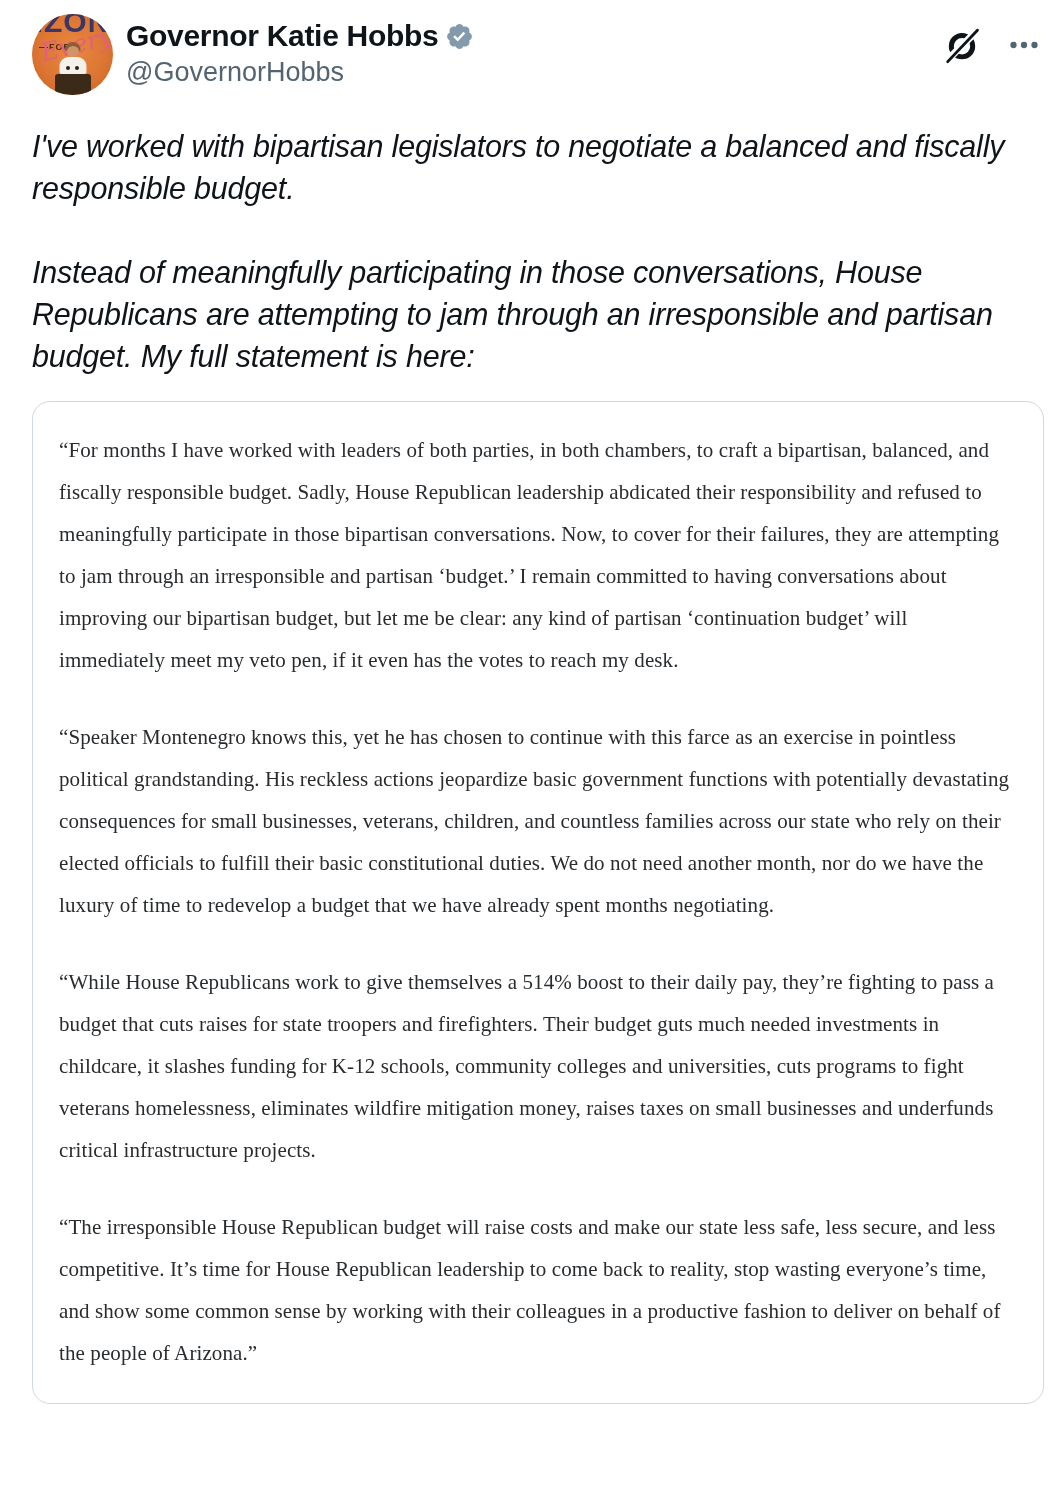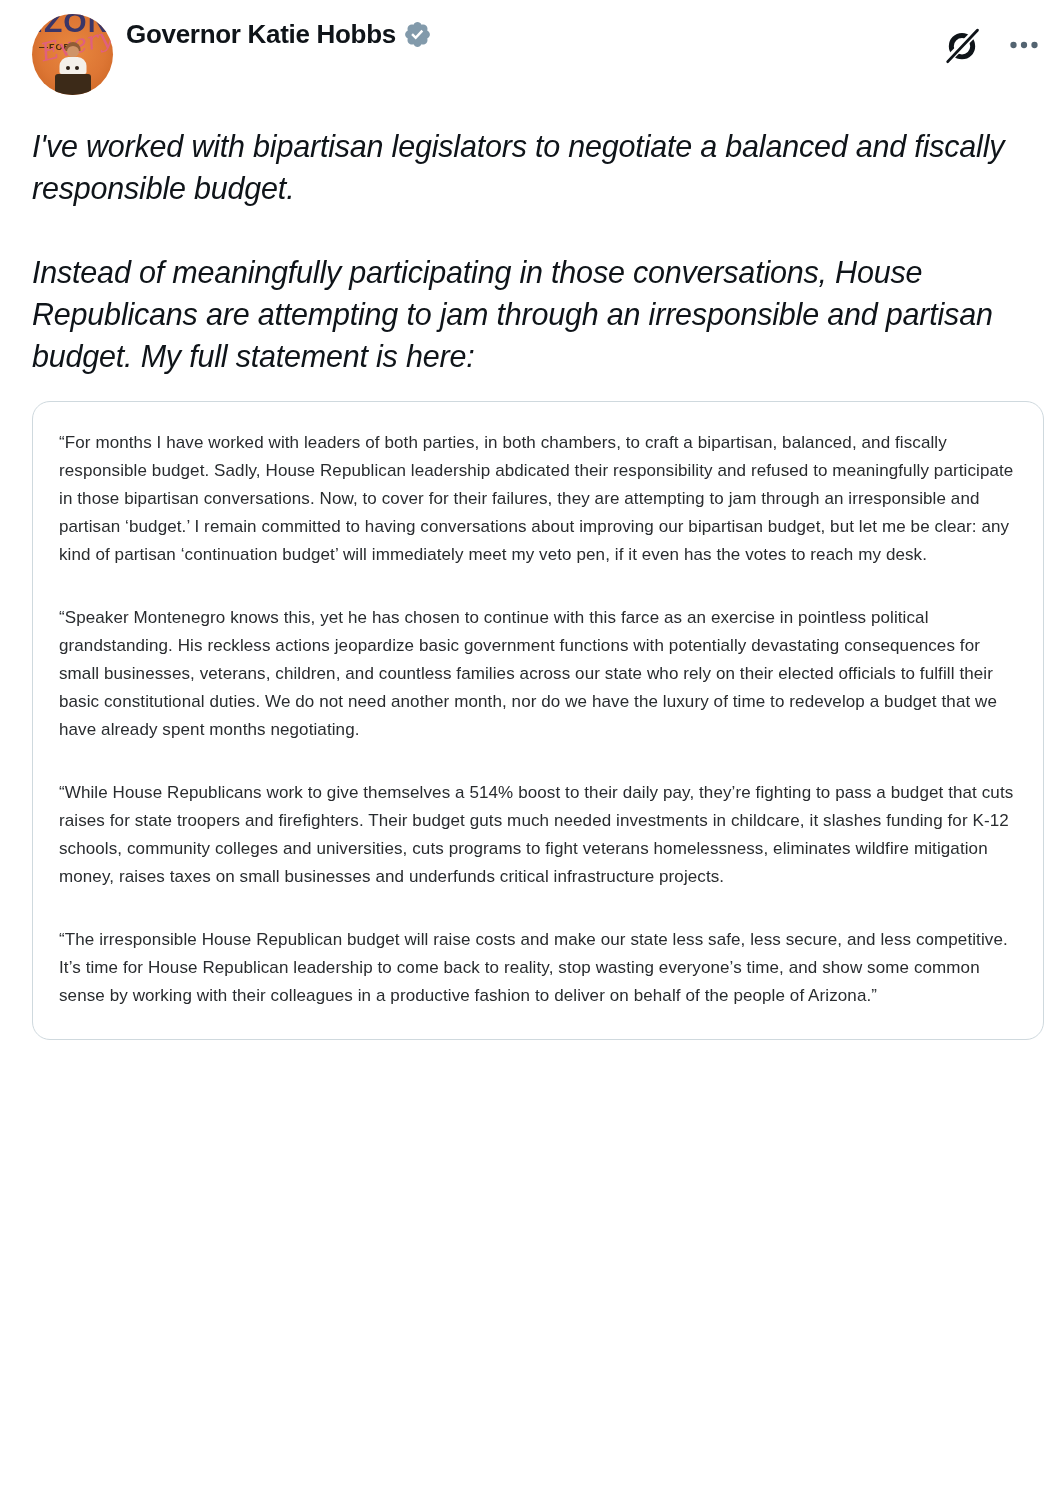--- a/index.html
+++ b/index.html
@@ -39,21 +39,21 @@
   .av-body { position: absolute; top: 43px; left: 50%; transform: translateX(-50%);
     width: 27px; height: 17px; border-radius: 9px 9px 2px 2px; background: #f4f0ea; }
   .av-mics { position: absolute; top: 52px; left: 50%; transform: translateX(-50%);
     width: 4px; height: 4px; border-radius: 50%; background: #2c2118;
     box-shadow: 9px 0 0 0 #2c2118; margin-left: -5px; }
   .av-podium { position: absolute; top: 60px; left: 50%; transform: translateX(-50%);
     width: 36px; height: 21px; border-radius: 3px 3px 0 0; background: #3c2a18; }
 
   .user { margin-left: 13px; padding-top: 5px; min-width: 0; }
   .name-row { display: flex; align-items: center; gap: 7px; }
-  .name { font-size: 26px; font-weight: 700; color: #0f1419; letter-spacing: -0.3px; cursor: pointer; }
+  .name { font-size: 30px; font-weight: 700; color: #0f1419; letter-spacing: -0.3px; cursor: pointer; }
   .badge { display: inline-flex; }
   .badge svg { width: 29px; height: 29px; display: block; }
   .handle { font-size: 27px; color: #536471; margin-top: 4px; cursor: pointer; }
 
   .actions { margin-left: auto; display: flex; align-items: center; gap: 24px; padding-top: 12px; padding-right: 2px; }
   .icon-btn { cursor: pointer; display: inline-flex; align-items: center; justify-content: center; }
   .grok svg { width: 40px; height: 38px; }
   .more svg { width: 36px; height: 36px; }
 
   
@@ -65,22 +65,22 @@
   .body-text p + p { margin-top: 42px; }
 
   
   .card {
     margin-top: 24px;
     border: 1px solid #cfd9de; border-radius: 18px;
     padding: 27px 26px 29px 26px;
     cursor: pointer; background: #ffffff;
   }
   .card p {
-    margin: 0; font-size: 17px; line-height: 28px;
-    color: #292c2f; letter-spacing: 0.1px;
+    margin: 0; font-size: 21px; line-height: 42px;
+    color: #292c2f; letter-spacing: 0.1px; font-family: Liberation Serif, serif;
   }
   .card p + p { margin-top: 35px; }
 </style>
 </head>
 <body>
 
 <div class="tweet">
 
   <div class="header">
     <div class="avatar">
@@ -96,20 +96,21 @@
 
     <div class="user">
       <div class="name-row">
         <span class="name">Governor Katie Hobbs</span>
         <span class="badge">
           <svg viewBox="0 0 24 24" aria-hidden="true">
             <path fill="#829aab" fill-rule="evenodd" d="M22.25 12c0-1.43-.88-2.67-2.19-3.34.46-1.39.2-2.9-.81-3.91s-2.52-1.27-3.91-.81c-.66-1.31-1.91-2.19-3.34-2.19s-2.67.88-3.33 2.19c-1.4-.46-2.91-.2-3.92.81s-1.26 2.52-.8 3.91c-1.31.67-2.2 1.91-2.2 3.34s.89 2.67 2.2 3.34c-.46 1.39-.21 2.9.8 3.91s2.52 1.26 3.91.81c.67 1.31 1.91 2.19 3.34 2.19s2.68-.88 3.34-2.19c1.39.45 2.9.2 3.91-.81s1.27-2.52.81-3.91c1.31-.67 2.19-1.91 2.19-3.34zm-11.71 4.2L6.8 12.46l1.41-1.42 2.26 2.26 4.8-5.23 1.47 1.36-6.2 6.77z"></path>
           </svg>
         </span>
       </div>
+      <div class="handle">@GovernorHobbs</div>
     </div>
 
     <div class="actions">
       <span class="icon-btn grok">
         <svg viewBox="0 0 33 32" aria-hidden="true">
           <circle cx="16.5" cy="17" r="9" fill="none" stroke="#0f1419" stroke-width="4.2"></circle>
           <line x1="2" y1="31" x2="31" y2="2" stroke="#ffffff" stroke-width="6"></line>
           <line x1="4.5" y1="30" x2="29.5" y2="3.5" stroke="#0f1419" stroke-width="2.4" stroke-linecap="round"></line>
         </svg>
       </span>

